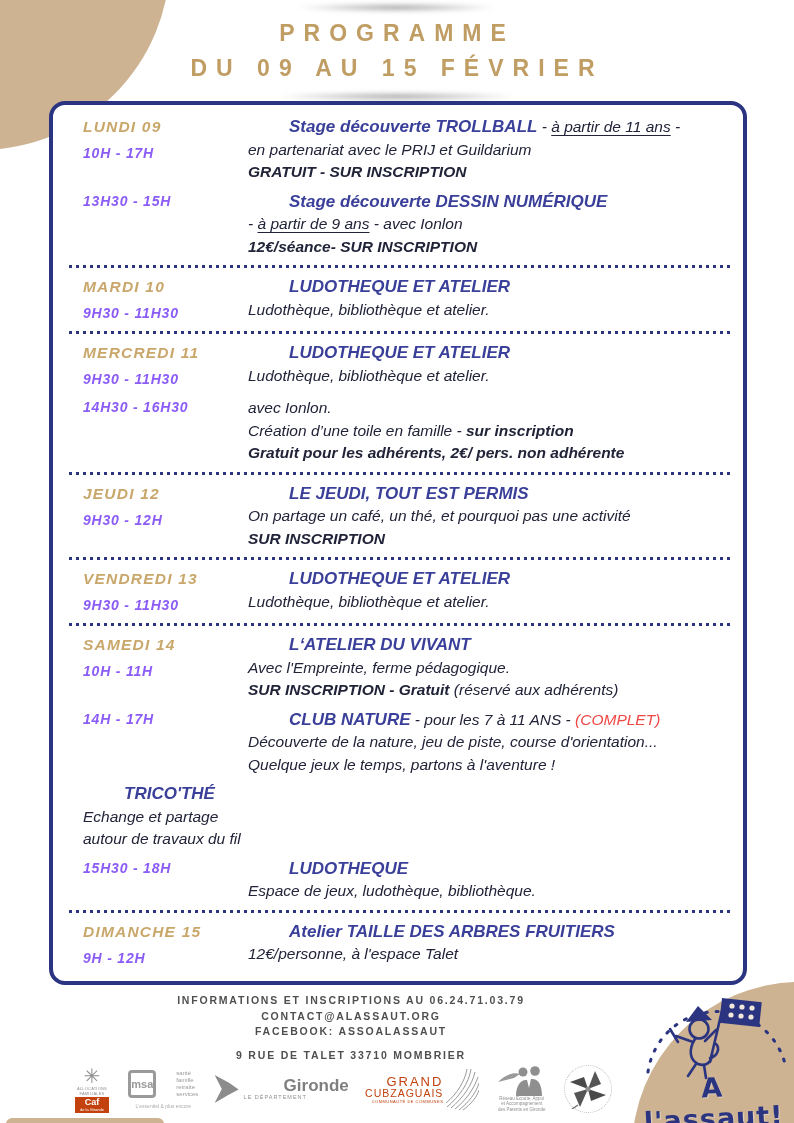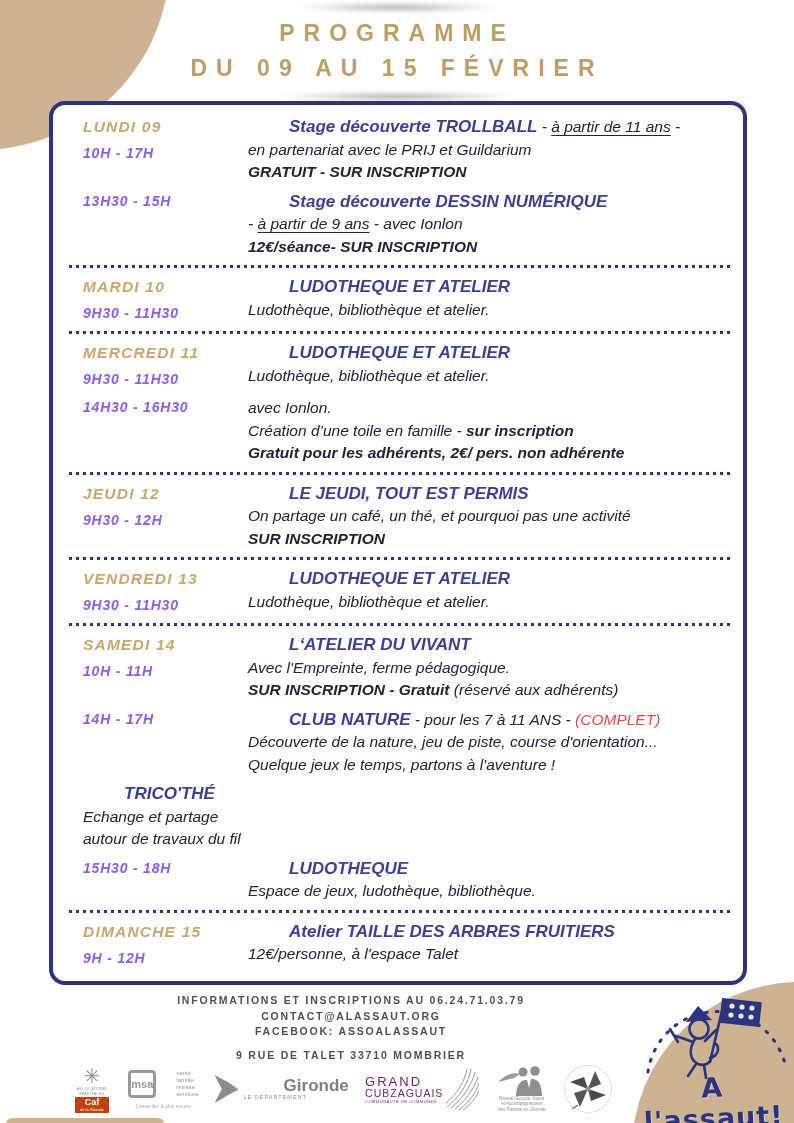--- a/index.html
+++ b/index.html
@@ -62,21 +62,21 @@
   .msa-box{width:28px;height:28px;border:3px solid #9A9A9A;border-radius:4px;
     display:flex;align-items:center;justify-content:center;font-weight:bold;font-size:11px;color:#9A9A9A;}
   .msa-lines{font-size:6px;line-height:7px;color:#9A9A9A;}
   .msa-tag{font-size:5px;color:#ABABAB;margin-top:1px;}
   .gironde{gap:5px;}
   .g-arrow{width:24px;height:28px;background:#8C8C8C;
     clip-path:polygon(0 0,60% 28%,100% 52%,55% 72%,0 100%,30% 50%);}
   .g-name{font-size:17px;font-weight:bold;color:#7F7F7F;line-height:16px;margin-left:40px;}
   .g-sub{font-size:5.5px;letter-spacing:1px;color:#8F8F8F;}
   .gc{gap:2px;}
-  .gc-text{text-align:left;color:#701a75;}
+  .gc-text{text-align:right;color:#c2410c;}
   .gc-l1{font-size:13px;letter-spacing:2px;line-height:13px;}
   .gc-l2{font-size:10.5px;letter-spacing:1px;line-height:11px;}
   .gc-l3{font-size:4px;letter-spacing:.5px;}
   .reseau{flex-direction:column;text-align:center;}
   .reseau-text{font-size:4.5px;line-height:5.5px;color:#8F8F8F;}
   .pin{position:relative;width:48px;height:48px;border-radius:50%;
     border:1px dotted #BDBDBD;display:flex;align-items:center;justify-content:center;}
   
   .mascot-arc{position:absolute;left:642px;top:994px;z-index:2;}
   .mascot-svg{position:absolute;left:660px;top:996px;z-index:2;}

